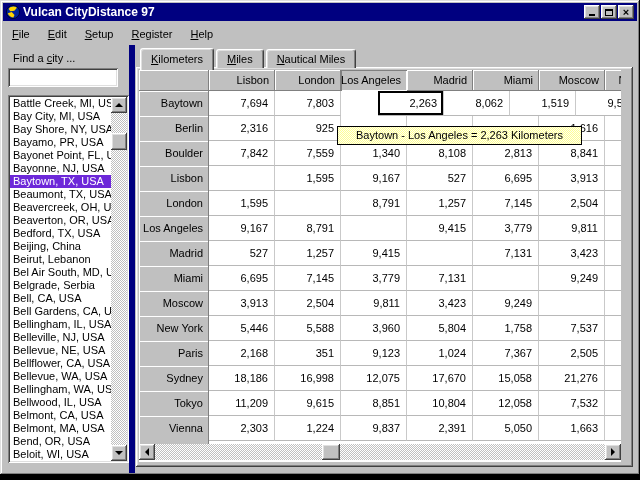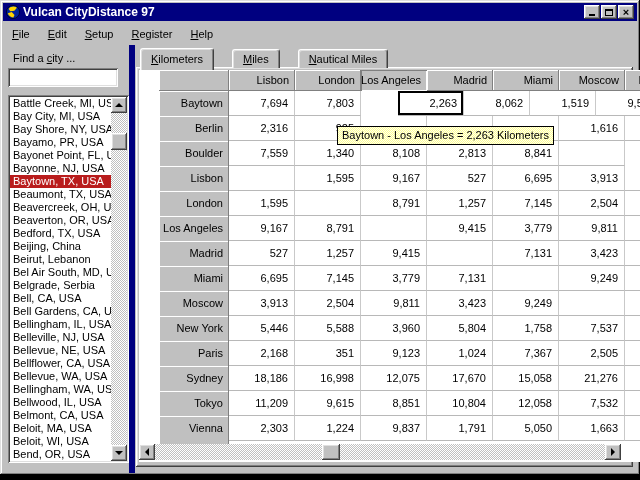--- a/index.html
+++ b/index.html
@@ -25,44 +25,44 @@
   .menu-item{padding:2px 9px;color:#000;}
   
   .find-label{position:absolute;left:13px;top:52px;font-size:11px;color:#000;}
   .field{background:#fff;
     box-shadow:inset 1px 1px 0 #808080, inset -1px -1px 0 #fff, inset 2px 2px 0 #404040, inset -2px -2px 0 #dfdfdf;}
   .search-input{position:absolute;left:8px;top:68px;width:110px;height:19px;border:none;outline:none;
     font-family:"Liberation Sans",sans-serif;font-size:11px;padding:2px 4px;box-sizing:border-box;}
   .listbox{position:absolute;left:8px;top:95px;width:121px;height:368px;box-sizing:border-box;}
   .list-inner{position:absolute;left:2px;top:2px;right:18px;bottom:2px;overflow:hidden;background:#fff;}
   .list-item{height:13px;line-height:13px;font-size:11px;padding-left:3px;white-space:nowrap;color:#000;}
-  .list-item.selected{background:#b91c1c;color:#fff;}
+  .list-item.selected{background:#6d28d9;color:#fff;}
   .vscroll{position:absolute;top:2px;right:2px;bottom:2px;width:16px;
     background:repeating-conic-gradient(#ffffff 0% 25%, #c0c0c0 0% 50%);background-size:2px 2px;}
   .sb-btn{position:absolute;left:0;width:16px;height:16px;background:#c0c0c0;display:flex;align-items:center;justify-content:center;
     box-shadow:inset -1px -1px 0 #404040, inset 1px 1px 0 #fff, inset -2px -2px 0 #808080, inset 2px 2px 0 #dfdfdf;}
   .sb-top{top:0;} .sb-bottom{bottom:0;}
   .vthumb{position:absolute;left:0;top:36px;width:16px;height:17px;background:#c0c0c0;
     box-shadow:inset -1px -1px 0 #404040, inset 1px 1px 0 #fff, inset -2px -2px 0 #808080, inset 2px 2px 0 #dfdfdf;}
   .arr{width:0;height:0;}
   .arr-up{border-left:4px solid transparent;border-right:4px solid transparent;border-bottom:4px solid #000;}
   .arr-down{border-left:4px solid transparent;border-right:4px solid transparent;border-top:4px solid #000;}
   .arr-left{border-top:4px solid transparent;border-bottom:4px solid transparent;border-right:4px solid #000;}
   .arr-right{border-top:4px solid transparent;border-bottom:4px solid transparent;border-left:4px solid #000;}
   .splitter{position:absolute;left:129px;top:45px;width:6px;height:428px;background:#000080;}
   
-  .tab-strip{position:absolute;left:140px;top:49px;height:19px;display:flex;align-items:flex-end;z-index:5;gap:16px;}
+  .tab-strip{position:absolute;left:140px;top:49px;height:19px;display:flex;align-items:flex-end;z-index:5;}
   .tab{height:18px;line-height:18px;padding:0 10px;font-size:11px;background:#c0c0c0;margin-right:2px;
     border-top:1px solid #fff;border-left:1px solid #fff;border-right:1px solid #404040;
     border-radius:3px 3px 0 0;box-shadow:inset -1px 0 0 #808080, inset 1px 1px 0 #dfdfdf;position:relative;top:0;}
   .tab.active{height:21px;line-height:20px;top:2px;z-index:6;}
   .tab-panel{position:absolute;left:136px;top:67px;width:497px;height:400px;background:#c0c0c0;
     box-shadow:inset -1px -1px 0 #404040, inset 1px 1px 0 #fff, inset -2px -2px 0 #808080, inset 2px 2px 0 #dfdfdf;}
   
-  .grid-area{position:absolute;left:139px;top:70px;width:482px;height:392px;overflow:hidden;background:#fff;padding-left:20px;}
+  .grid-area{position:absolute;left:139px;top:70px;width:482px;height:392px;overflow:hidden;background:#fff;}
   .grid-header-row,.grid-row{display:flex;width:533px;}
   .gh{background:#c0c0c0;box-sizing:border-box;font-size:11px;text-align:right;padding-right:6px;
       box-shadow:inset -1px -1px 0 #808080, inset 1px 1px 0 #fff;white-space:nowrap;overflow:hidden;}
   .grid-header-row .gh{height:21px;line-height:21px;width:66px;flex:0 0 66px;}
   .grid-header-row .gh.corner{width:70px;flex:0 0 70px;}
   .gh.pressed{box-shadow:inset 1px 1px 0 #808080, inset -1px -1px 0 #fff;}
   .grid-row{height:25px;}
   .gh.rowh{width:70px;flex:0 0 70px;height:34px;line-height:25px;}
   .cell{width:66px;flex:0 0 66px;height:25px;line-height:24px;box-sizing:border-box;background:#fff;
     border-right:1px solid #c9c9c9;border-bottom:1px solid #b8b8b8;
@@ -70,21 +70,21 @@
   .cell.selected{box-shadow:inset 0 0 0 2px #000;margin-left:37px;}
   .hscroll{position:absolute;left:0;bottom:2px;width:482px;height:16px;
     background:repeating-conic-gradient(#ffffff 0% 25%, #c0c0c0 0% 50%);background-size:2px 2px;}
   .hs-btn{position:absolute;top:0;width:16px;height:16px;background:#c0c0c0;display:flex;align-items:center;justify-content:center;
     box-shadow:inset -1px -1px 0 #404040, inset 1px 1px 0 #fff, inset -2px -2px 0 #808080, inset 2px 2px 0 #dfdfdf;}
   .hs-left{left:0;} .hs-right{right:0;}
   .hthumb{position:absolute;top:0;left:183px;width:18px;height:16px;background:#c0c0c0;
     box-shadow:inset -1px -1px 0 #404040, inset 1px 1px 0 #fff, inset -2px -2px 0 #808080, inset 2px 2px 0 #dfdfdf;}
   
   .tooltip{position:absolute;left:337px;top:126px;height:17px;line-height:16px;z-index:50;
-    border:1px solid #000;padding:0 4px;font-size:11px;color:#000;white-space:nowrap;
+    border:1px solid #000;padding:0 18px;font-size:11px;color:#000;white-space:nowrap;
     background:repeating-conic-gradient(#ffff94 0% 25%, #fffff2 0% 50%);background-size:2px 2px;}
 </style>
 </head>
 <body>
 
 <div class="window">
 
   <div class="titlebar">
     <svg class="app-icon" viewBox="0 0 16 16">
       <circle cx="8" cy="8" r="7.5" fill="#00249b"></circle>
@@ -134,23 +134,23 @@
         <div class="list-item">Bell, CA, USA</div>
         <div class="list-item">Bell Gardens, CA, USA</div>
         <div class="list-item">Bellingham, IL, USA</div>
         <div class="list-item">Belleville, NJ, USA</div>
         <div class="list-item">Bellevue, NE, USA</div>
         <div class="list-item">Bellflower, CA, USA</div>
         <div class="list-item">Bellevue, WA, USA</div>
         <div class="list-item">Bellingham, WA, USA</div>
         <div class="list-item">Bellwood, IL, USA</div>
         <div class="list-item">Belmont, CA, USA</div>
-        <div class="list-item">Beloit, MA, USA</div>
+        <div class="list-item">Belmont, MA, USA</div>
+        <div class="list-item">Bend, OR, USA</div>
         <div class="list-item">Beloit, WI, USA</div>
-        <div class="list-item">Bend, OR, USA</div>
       </div>
     <div class="vscroll">
       <span class="sb-btn sb-top">
           <span class="arr arr-up"></span>
         </span>
       <span class="vthumb"></span>
       <span class="sb-btn sb-bottom">
           <span class="arr arr-down"></span>
         </span>
     </div>
@@ -192,20 +192,21 @@
           <div class="cell">2,316</div>
           <div class="cell">925</div>
           <div class="cell"></div>
           <div class="cell"></div>
           <div class="cell"></div>
           <div class="cell">1,616</div>
           <div class="cell"></div>
         </div>
         <div class="grid-row">
           <div class="gh rowh">Boulder</div>
+          <div class="cell">7,842</div>
           <div class="cell">7,559</div>
           <div class="cell">1,340</div>
           <div class="cell">8,108</div>
           <div class="cell">2,813</div>
           <div class="cell">8,841</div>
           <div class="cell"></div>
         </div>
         <div class="grid-row">
           <div class="gh rowh">Lisbon</div>
           <div class="cell"></div>
@@ -304,21 +305,21 @@
           <div class="cell">10,804</div>
           <div class="cell">12,058</div>
           <div class="cell">7,532</div>
           <div class="cell"></div>
         </div>
         <div class="grid-row">
           <div class="gh rowh">Vienna</div>
           <div class="cell">2,303</div>
           <div class="cell">1,224</div>
           <div class="cell">9,837</div>
-          <div class="cell">1,791</div>
+          <div class="cell">2,391</div>
           <div class="cell">5,050</div>
           <div class="cell">1,663</div>
           <div class="cell"></div>
         </div>
       </div>
     <div class="hscroll">
       <span class="hs-btn hs-left">
           <span class="arr arr-left"></span>
         </span>
       <span class="hthumb"></span>

